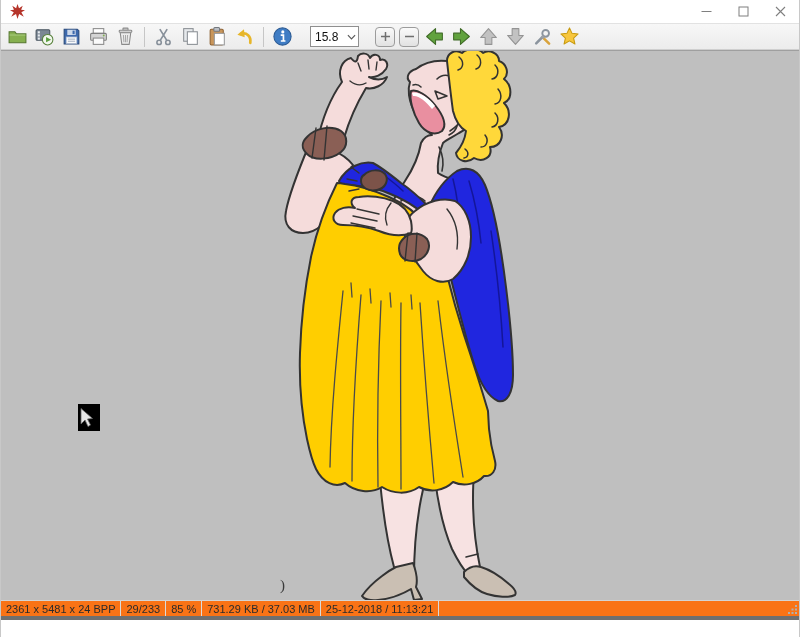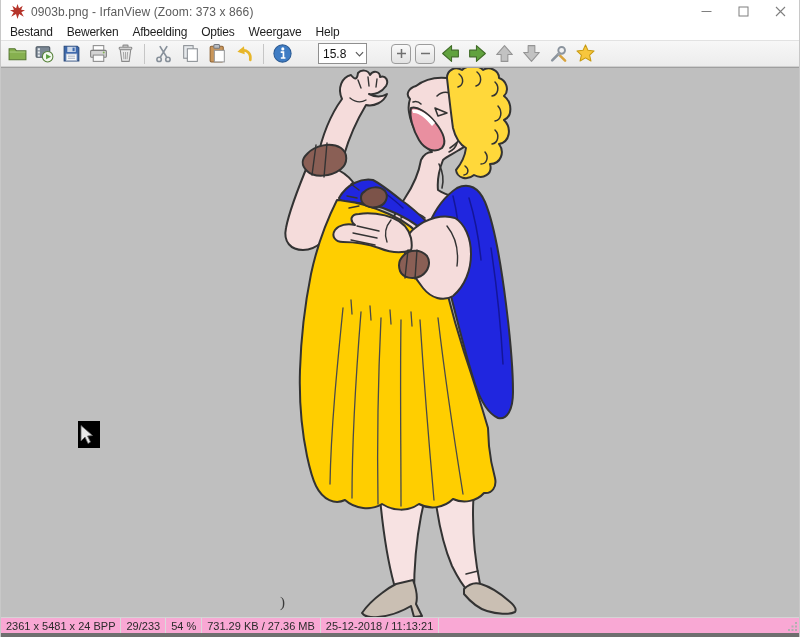--- a/index.html
+++ b/index.html
@@ -17,73 +17,64 @@
 
   
   .menubar { height: 17px; background: #fff; display: flex; align-items: center; padding-left: 2px; flex: 0 0 auto; }
   .menu-item { font-size: 12px; color: #1f1f1f; padding: 0 7px; letter-spacing: -0.2px; cursor: default; }
 
   
   .toolbar { height: 27px; background: linear-gradient(#f7f7f7,#ececec); border-top: 1px solid #e2e2e2; border-bottom: 1px solid #cfcfcf; display: flex; align-items: center; padding-left: 5px; gap: 4px; flex: 0 0 auto; }
   .tb-btn { width: 23px; height: 23px; display: flex; align-items: center; justify-content: center; flex: 0 0 auto; }
   .tb-btn svg { display: block; }
   .tb-sep { width: 1px; height: 20px; background: #c6c6c6; margin: 0 3px; flex: 0 0 auto; }
-  .zoom-combo { width: 49px; height: 21px; background: #fff; border: 1px solid #8f8f8f; display: flex; align-items: center; margin: 0 20px; flex: 0 0 auto; }
+  .zoom-combo { width: 49px; height: 21px; background: #fff; border: 1px solid #8f8f8f; display: flex; align-items: center; margin: 0 12px; flex: 0 0 auto; }
   .zoom-combo .zoom-value { font-size: 12px; color: #111; padding-left: 4px; flex: 1; }
   .zoom-combo .combo-arrow { width: 14px; display: flex; justify-content: center; }
   .sq-btn { width: 20px; height: 20px; border: 1px solid #9c9c9c; border-radius: 4px; background: linear-gradient(#fafafa,#e2e2e2); display: flex; align-items: center; justify-content: center; flex: 0 0 auto; }
 
   
   .canvas { position: relative; height: 550px; background: #bfbfbf; border-top: 1px solid #9f9f9f; flex: 0 0 auto; overflow: hidden; }
   .canvas svg.artwork { position: absolute; left: 0; top: 0; }
 
   
-  .statusbar { height: 16px; background: #f9a8d4; border-top: 1px solid #d4d4d4; display: flex; align-items: center; font-size: 11px; color: #2b2b2b; flex: 0 0 auto; }
+  .statusbar { height: 16px; background: #f97316; border-top: 1px solid #d4d4d4; display: flex; align-items: center; font-size: 11px; color: #2b2b2b; flex: 0 0 auto; }
   .sb-cell { height: 100%; display: flex; align-items: center; padding: 0 5px; border-right: 1px solid #dadada; white-space: nowrap; }
   .sb-fill { flex: 1; height: 100%; }
   .sb-grip { width: 14px; height: 100%; display: flex; align-items: flex-end; justify-content: flex-end; padding: 0 2px 2px 0; }
   .bottom-edge { height: 4px; background: #6f6f6f; flex: 0 0 auto; }
 </style>
 </head>
 <body>
 
 <div class="window">
 
   <div class="titlebar">
     <svg class="app-icon" viewBox="0 0 14 14">
       <path d="M7,0 L8.4,4 L11.9,1.6 L10.4,5.4 L14,5.9 L10.6,7.8 L12.9,11.8 L8.5,9.4 L7,14 L5.6,9.4 L1.1,11.8 L3.5,7.8 L0,5.9 L3.7,5.4 L2.1,1.6 L5.7,4 Z" fill="#b5342a"></path>
     </svg>
-    <span class="title-text">0903b.png - IrfanView (Zoom: 373 x 866)</span>
     <div class="win-controls">
       <div class="win-btn">
         <svg width="11" height="11" viewBox="0 0 11 11">
             <path d="M0.5,5.5 H10.5" stroke="#7f7f7f" stroke-width="1"></path>
           </svg>
       </div>
       <div class="win-btn">
         <svg width="11" height="11" viewBox="0 0 11 11">
             <rect x="1" y="1" width="9" height="9" fill="none" stroke="#7f7f7f" stroke-width="1"></rect>
           </svg>
       </div>
       <div class="win-btn">
         <svg width="11" height="11" viewBox="0 0 11 11">
             <path d="M1,1 L10,10 M10,1 L1,10" stroke="#7f7f7f" stroke-width="1.1"></path>
           </svg>
       </div>
     </div>
   </div>
 
-  <div class="menubar">
-    <span class="menu-item">Bestand</span>
-    <span class="menu-item">Bewerken</span>
-    <span class="menu-item">Afbeelding</span>
-    <span class="menu-item">Opties</span>
-    <span class="menu-item">Weergave</span>
-    <span class="menu-item">Help</span>
-  </div>
 
   <div class="toolbar">
     <div class="tb-btn">
       <svg width="21" height="21" viewBox="0 0 20 20">
           <path d="M2,5.5 h5.5 l1.5,2 H18 V16 H2 Z" fill="#86b04f" stroke="#557730"></path>
           <path d="M2.5,8.6 h15" stroke="#a2c774" stroke-width="1.2"></path>
         </svg>
     </div>
     <div class="tb-btn">
       <svg width="21" height="21" viewBox="0 0 20 20">
@@ -283,22 +274,22 @@
       <g>
         <rect x="77" y="353" width="22" height="27" fill="#000"></rect>
         <path d="M80,357.5 L80,373 L84,369 L87,375.5 L89.5,374 L86.5,368 L91.5,367.5 Z" fill="#e8e8e8" stroke="#666" stroke-width="0.8"></path>
       </g>
     </svg>
   </div>
 
   <div class="statusbar">
     <div class="sb-cell">2361 x 5481 x 24 BPP</div>
     <div class="sb-cell">29/233</div>
-    <div class="sb-cell">54 %</div>
-    <div class="sb-cell">731.29 KB / 27.36 MB</div>
+    <div class="sb-cell">85 %</div>
+    <div class="sb-cell">731.29 KB / 37.03 MB</div>
     <div class="sb-cell">25-12-2018 / 11:13:21</div>
     <div class="sb-fill"></div>
     <div class="sb-grip">
       <svg width="9" height="9" viewBox="0 0 9 9">
           <g fill="#b0b0b0">
             <rect x="7" y="0" width="2" height="2"></rect>
             <rect x="3.5" y="3.5" width="2" height="2"></rect>
             <rect x="7" y="3.5" width="2" height="2"></rect>
             <rect x="0" y="7" width="2" height="2"></rect>
             <rect x="3.5" y="7" width="2" height="2"></rect>

